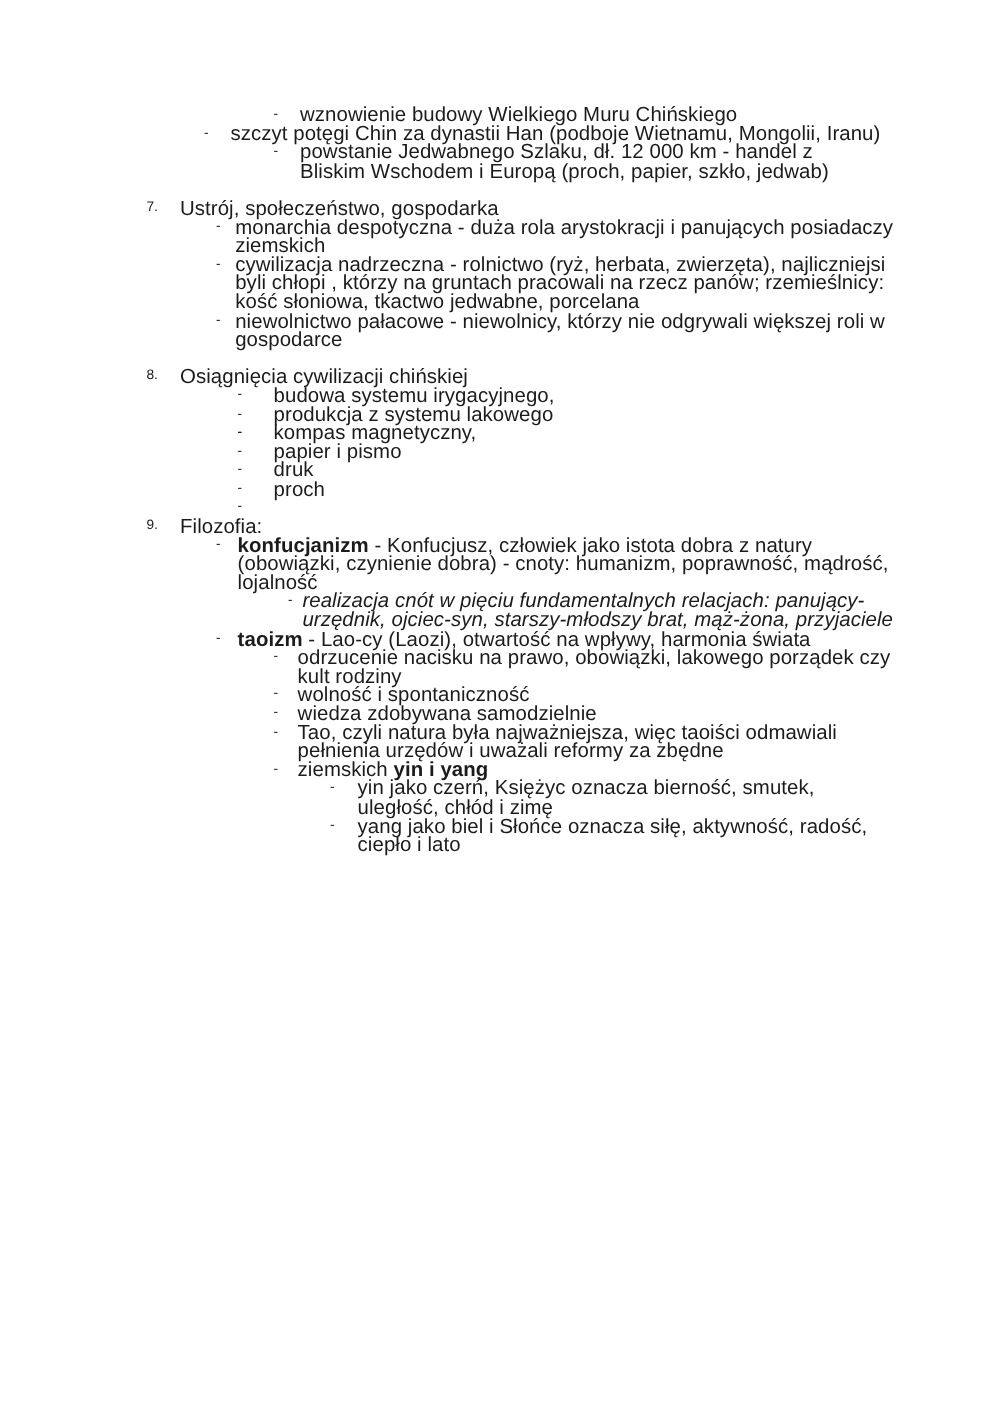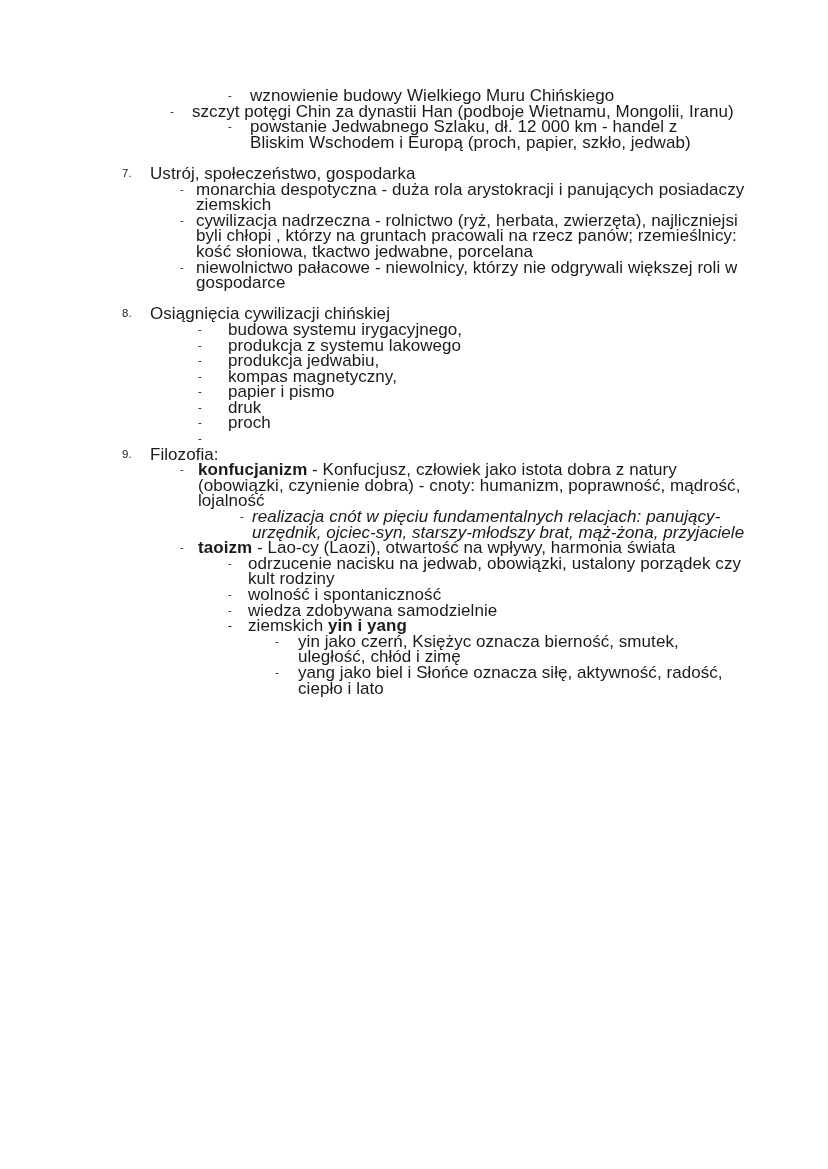--- a/index.html
+++ b/index.html
@@ -152,21 +152,20 @@
     <div class="row lvl-b">
       <span class="marker">-</span>
       <span class="text">budowa systemu irygacyjnego,</span>
     </div>
     <div class="row lvl-b">
       <span class="marker">-</span>
       <span class="text">produkcja z systemu lakowego</span>
     </div>
     <div class="row lvl-b">
       <span class="marker">-</span>
-      <span class="text">produkcja jedwabiu,</span>
     </div>
     <div class="row lvl-b">
       <span class="marker">-</span>
       <span class="text">kompas magnetyczny,</span>
     </div>
     <div class="row lvl-b">
       <span class="marker">-</span>
       <span class="text">papier i pismo</span>
     </div>
     <div class="row lvl-b">
@@ -198,32 +197,33 @@
       <span class="text">realizacja cnót w pięciu fundamentalnych relacjach: panujący-urzędnik, ojciec-syn, starszy-młodszy brat, mąż-żona, przyjaciele</span>
     </div>
 
     <div class="row lvl-c">
       <span class="marker">-</span>
       <span class="text"><b>taoizm</b><span> - Lao-cy (Laozi), otwartość na wpływy, harmonia świata</span></span>
     </div>
 
     <div class="row lvl-d">
       <span class="marker">-</span>
-      <span class="text">odrzucenie nacisku na jedwab, obowiązki, ustalony porządek czy kult rodziny</span>
+      <span class="text">odrzucenie nacisku na prawo, obowiązki, lakowego porządek czy kult rodziny</span>
     </div>
     <div class="row lvl-d">
       <span class="marker">-</span>
       <span class="text">wolność i spontaniczność</span>
     </div>
     <div class="row lvl-d">
       <span class="marker">-</span>
       <span class="text">wiedza zdobywana samodzielnie</span>
     </div>
     <div class="row lvl-d">
       <span class="marker">-</span>
+      <span class="text">Tao, czyli natura była najważniejsza, więc taoiści odmawiali pełnienia urzędów i uważali reformy za zbędne</span>
     </div>
 
     <div class="row lvl-d">
       <span class="marker">-</span>
       <span class="text"><span>ziemskich </span><b>yin i yang</b></span>
     </div>
 
     <div class="row lvl-f">
       <span class="marker">-</span>
       <span class="text">yin jako czerń, Księżyc oznacza bierność, smutek, uległość, chłód i zimę</span>

